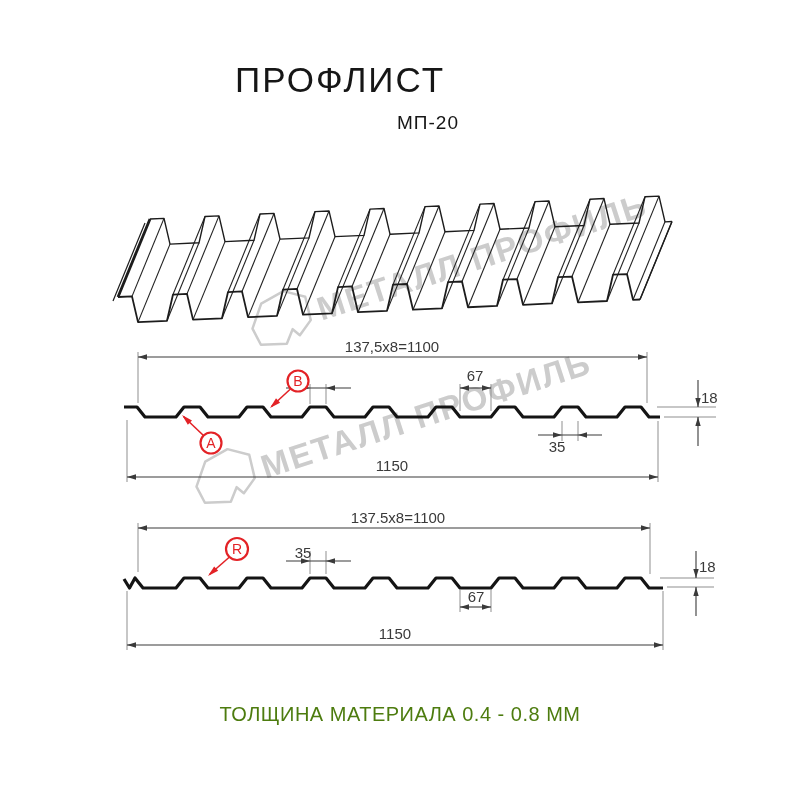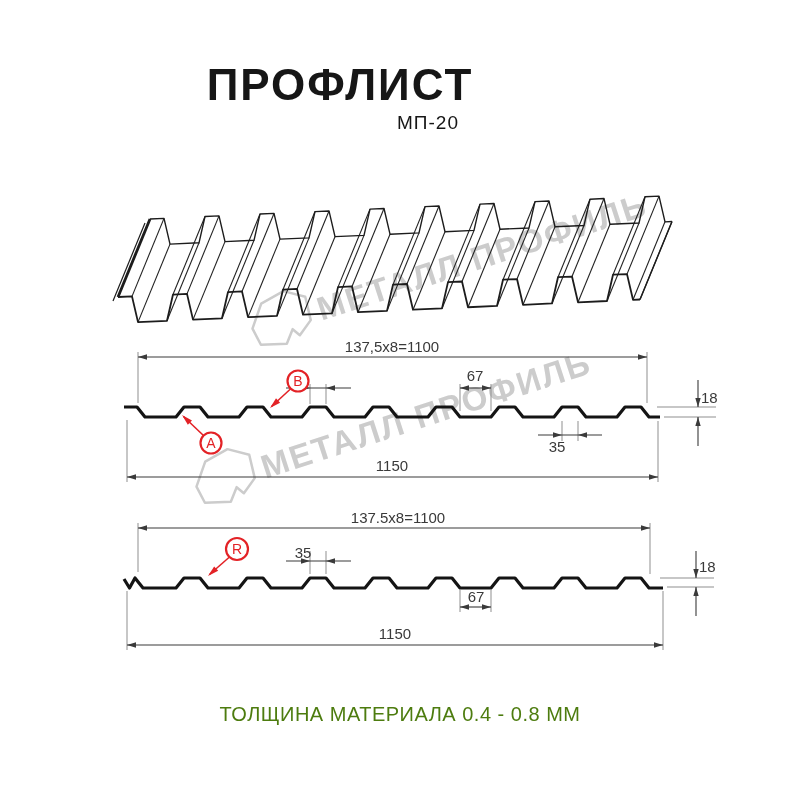--- a/index.html
+++ b/index.html
@@ -1,19 +1,19 @@
 <!DOCTYPE html>
 <html><head>
 <meta charset="utf-8">
 <style>
   html,body{margin:0;padding:0;background:#fff}
   .page{position:relative;width:800px;height:800px;background:#fff;overflow:hidden;
         font-family:"Liberation Sans",sans-serif}
   .title{position:absolute;top:60px;left:0;width:680px;text-align:center;
-         font-size:44px;font-weight:bold;letter-spacing:2px;color:#161616}
+         font-size:35px;font-weight:normal;letter-spacing:2px;color:#161616}
   .subtitle{position:absolute;top:112px;left:0;width:800px;text-align:center;
          font-size:19px;font-weight:normal;letter-spacing:1px;color:#1d1d1d}
   .footnote{position:absolute;top:703px;left:0;width:800px;text-align:center;
          font-size:20px;color:#3a3a3a;letter-spacing:.5px}
   svg.drawing{position:absolute;left:0;top:0}
   .dim-text{font-size:15px;fill:#3a3a3a}
   .red-letter{font-size:14px;fill:#e32226}
   .wm-text{font-size:33px;font-weight:bold;letter-spacing:2px;fill:#cccccc}
   .wm-logo{fill:none;stroke:#cccccc;stroke-width:2.5;stroke-linejoin:round}
 </style>

